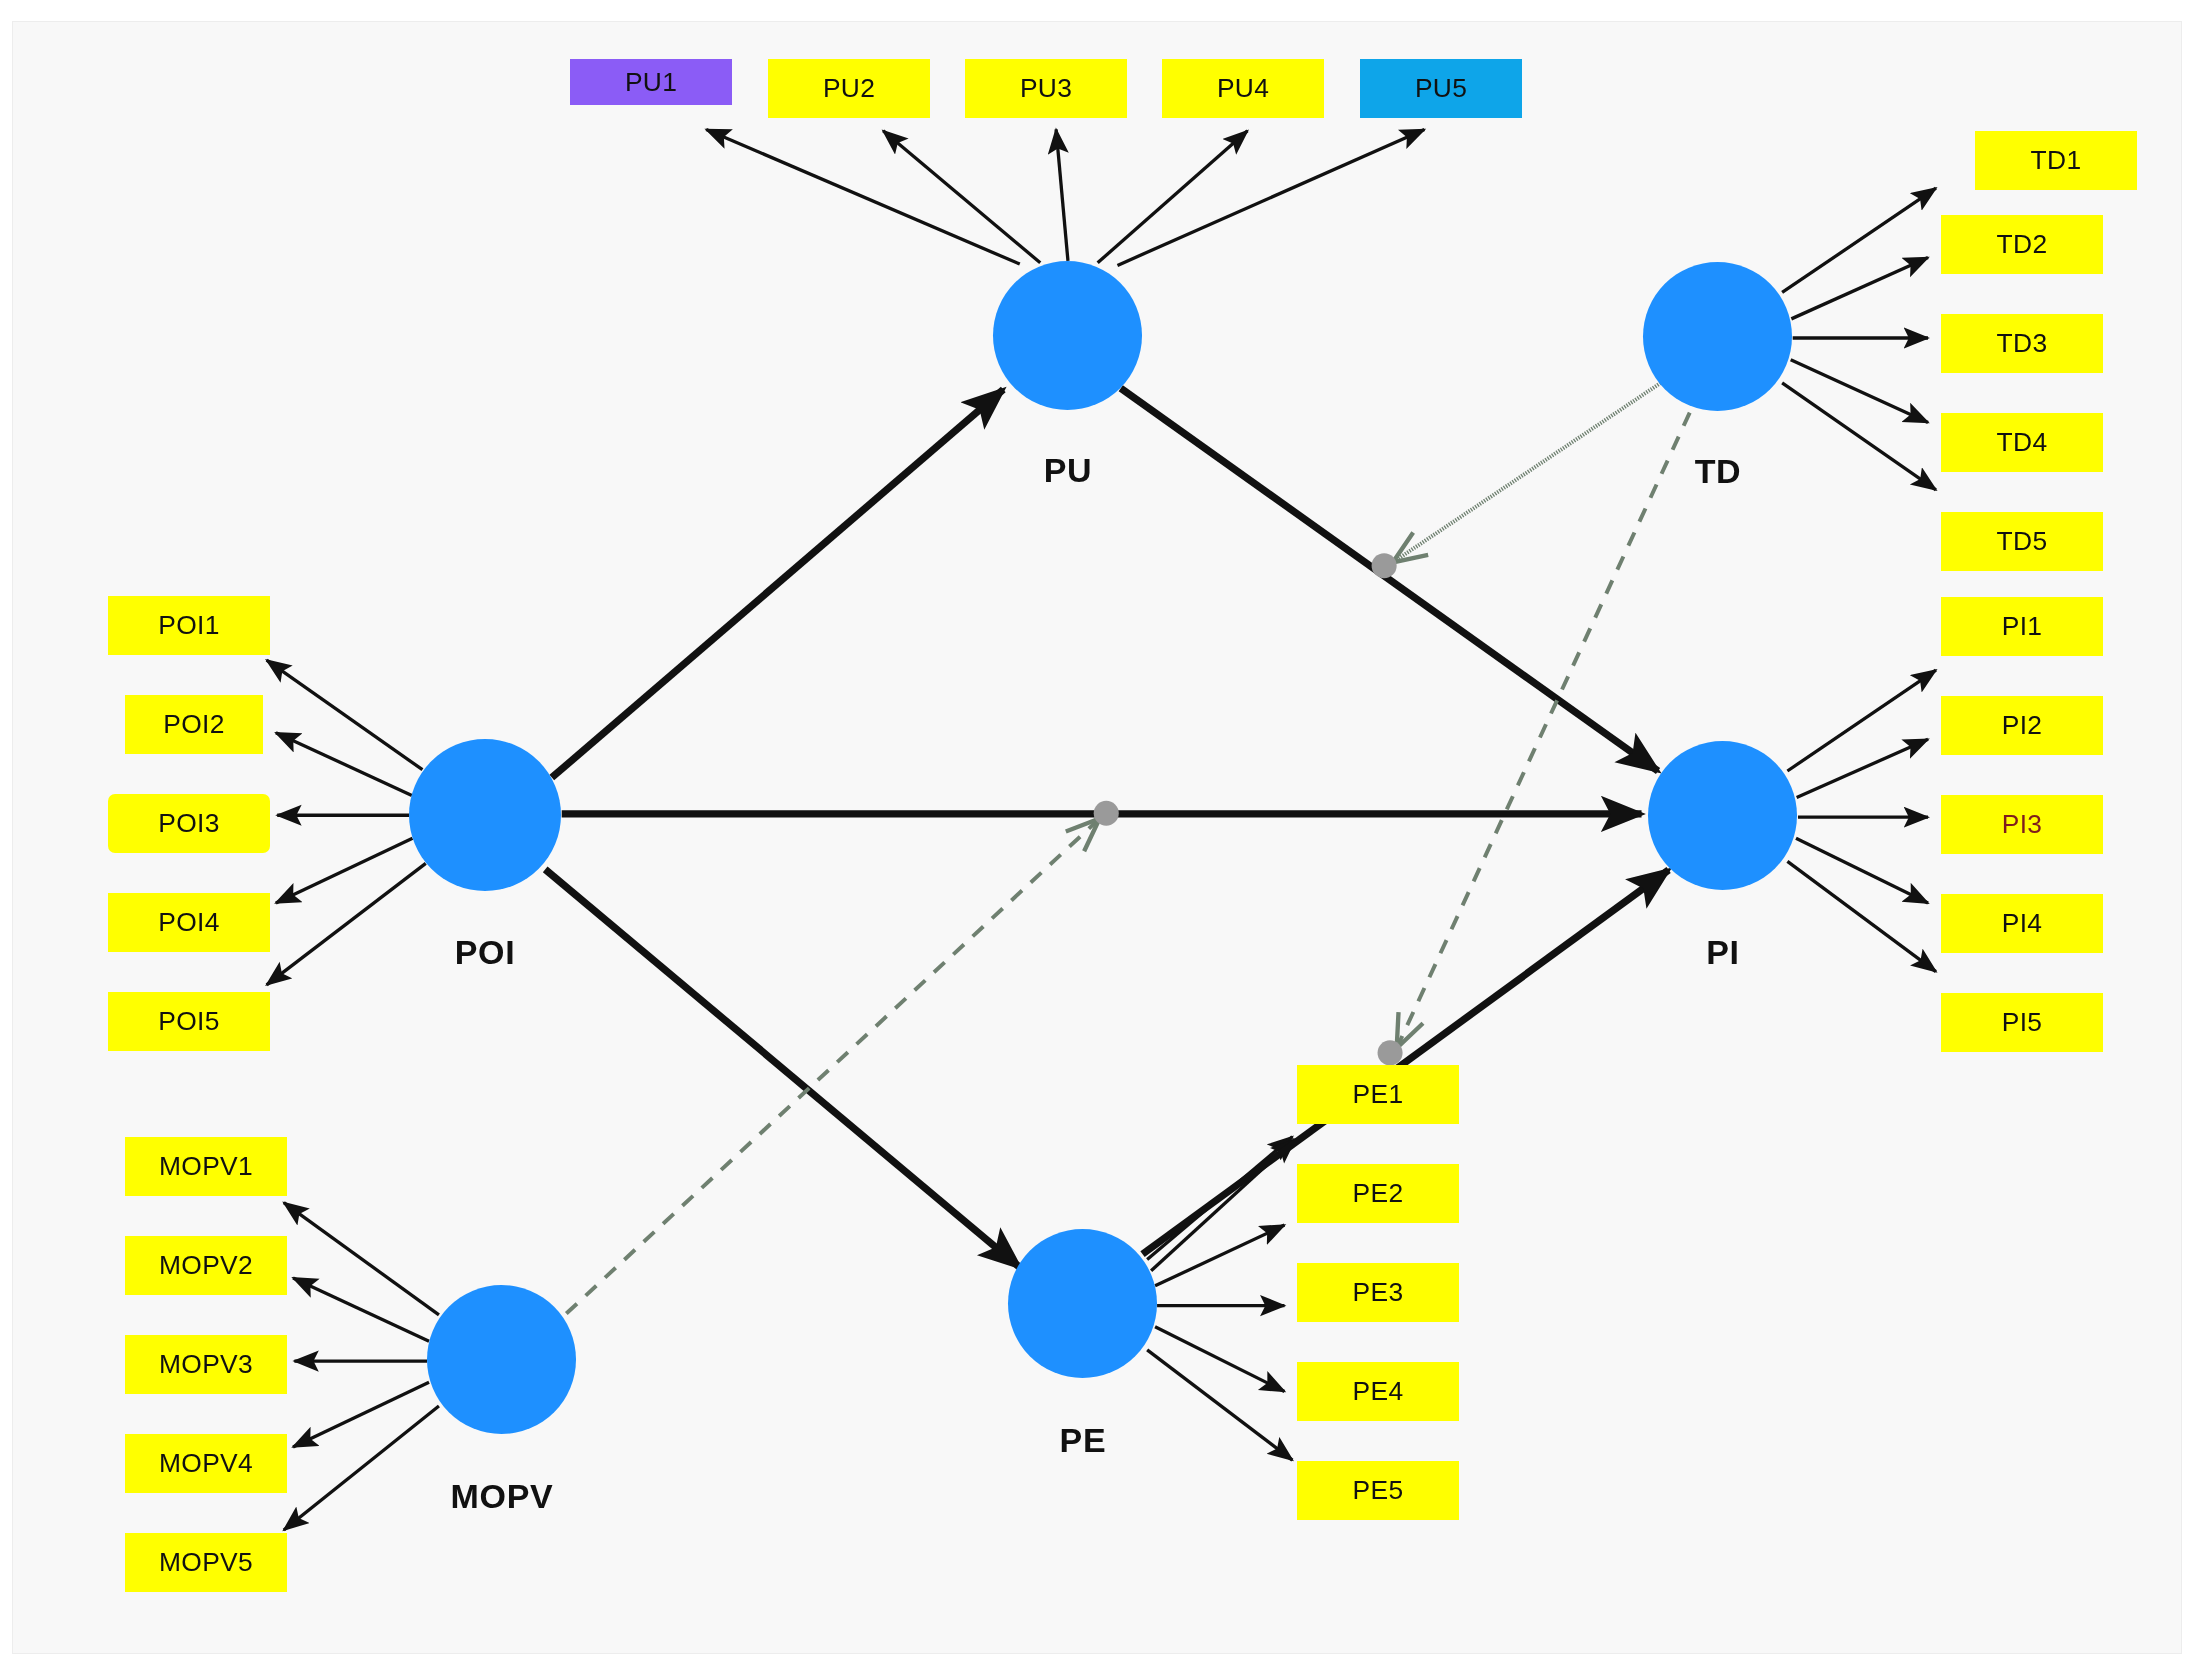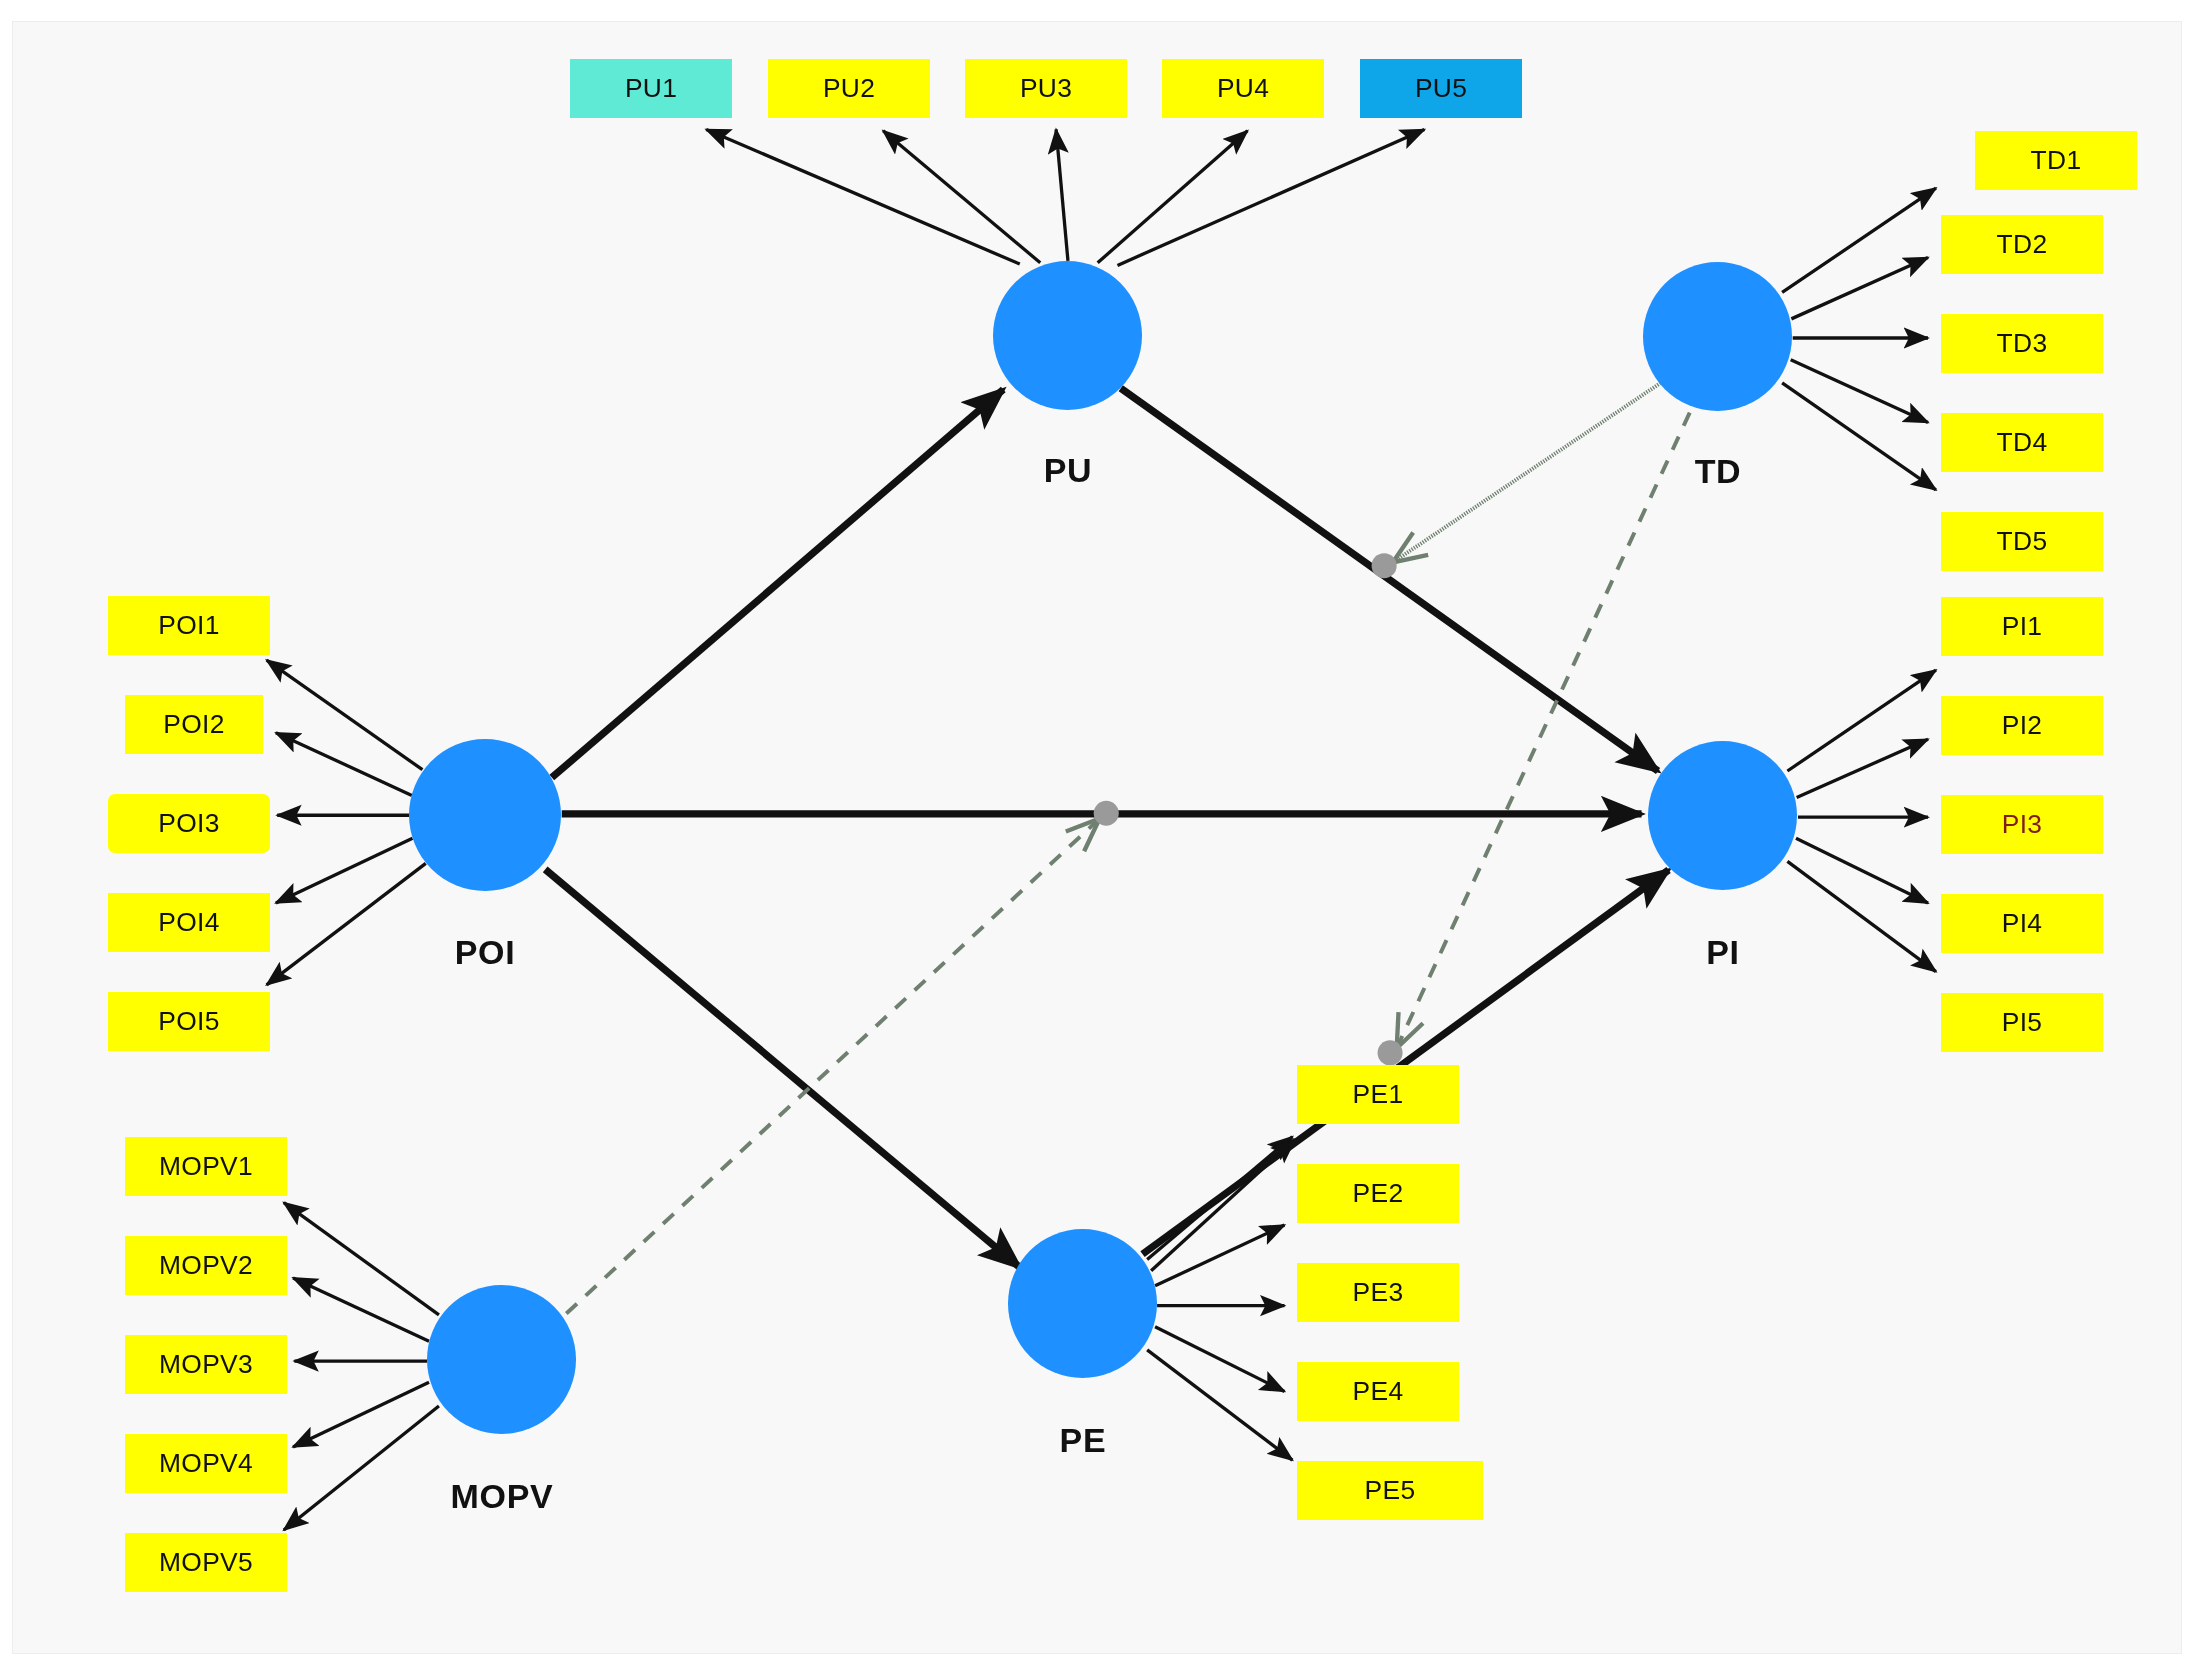--- a/index.html
+++ b/index.html
@@ -159,21 +159,21 @@
       <div class="construct-label" style="left: 1718px; top: 452px;">TD</div>
       <div class="construct" style="left: 1648px; top: 741px; width: 149px; height: 149px; background: rgb(30, 144, 255);"></div>
       <div class="construct-label" style="left: 1723px; top: 933px;">PI</div>
       <div class="construct" style="left: 1008px; top: 1229px; width: 149px; height: 149px; background: rgb(30, 144, 255);"></div>
       <div class="construct-label" style="left: 1083px; top: 1421px;">PE</div>
       <div class="construct" style="left: 427px; top: 1285px; width: 149px; height: 149px; background: rgb(30, 144, 255);"></div>
       <div class="construct-label" style="left: 502px; top: 1477px;">MOPV</div>
     </div>
 
   <div id="indicators">
-      <div class="ind-box" style="left: 570px; top: 59px; width: 162px; height: 59px; background: #5eead4; color: rgb(17, 17, 17);">PU1</div>
+      <div class="ind-box" style="left: 570px; top: 59px; width: 162px; height: 46px; background: #8b5cf6; color: rgb(17, 17, 17);">PU1</div>
       <div class="ind-box" style="left: 768px; top: 59px; width: 162px; height: 59px; background: rgb(255, 255, 0); color: rgb(17, 17, 17);">PU2</div>
       <div class="ind-box" style="left: 965px; top: 59px; width: 162px; height: 59px; background: rgb(255, 255, 0); color: rgb(17, 17, 17);">PU3</div>
       <div class="ind-box" style="left: 1162px; top: 59px; width: 162px; height: 59px; background: rgb(255, 255, 0); color: rgb(17, 17, 17);">PU4</div>
       <div class="ind-box" style="left: 1360px; top: 59px; width: 162px; height: 59px; background: #0ea5e9; color: rgb(17, 17, 17);">PU5</div>
       <div class="ind-box" style="left: 108px; top: 596px; width: 162px; height: 59px; background: rgb(255, 255, 0); color: rgb(17, 17, 17);">POI1</div>
       <div class="ind-box" style="left: 125px; top: 695px; width: 138px; height: 59px; background: rgb(255, 255, 0); color: rgb(17, 17, 17);">POI2</div>
       <div class="ind-box" style="left: 108px; top: 794px; width: 162px; height: 59px; background: rgb(255, 255, 0); color: rgb(17, 17, 17); border-radius: 7px;">POI3</div>
       <div class="ind-box" style="left: 108px; top: 893px; width: 162px; height: 59px; background: rgb(255, 255, 0); color: rgb(17, 17, 17);">POI4</div>
       <div class="ind-box" style="left: 108px; top: 992px; width: 162px; height: 59px; background: rgb(255, 255, 0); color: rgb(17, 17, 17);">POI5</div>
       <div class="ind-box" style="left: 1975px; top: 116px; width: 162px; height: 59px; background: rgb(255, 255, 0); color: rgb(17, 17, 17); margin-top: 15px;">TD1</div>
@@ -183,21 +183,21 @@
       <div class="ind-box" style="left: 1941px; top: 512px; width: 162px; height: 59px; background: rgb(255, 255, 0); color: rgb(17, 17, 17);">TD5</div>
       <div class="ind-box" style="left: 1941px; top: 597px; width: 162px; height: 59px; background: rgb(255, 255, 0); color: rgb(17, 17, 17);">PI1</div>
       <div class="ind-box" style="left: 1941px; top: 696px; width: 162px; height: 59px; background: rgb(255, 255, 0); color: rgb(17, 17, 17);">PI2</div>
       <div class="ind-box" style="left: 1941px; top: 795px; width: 162px; height: 59px; background: rgb(255, 255, 0); color: #7f1d1d;">PI3</div>
       <div class="ind-box" style="left: 1941px; top: 894px; width: 162px; height: 59px; background: rgb(255, 255, 0); color: rgb(17, 17, 17);">PI4</div>
       <div class="ind-box" style="left: 1941px; top: 993px; width: 162px; height: 59px; background: rgb(255, 255, 0); color: rgb(17, 17, 17);">PI5</div>
       <div class="ind-box" style="left: 1297px; top: 1065px; width: 162px; height: 59px; background: rgb(255, 255, 0); color: rgb(17, 17, 17);">PE1</div>
       <div class="ind-box" style="left: 1297px; top: 1164px; width: 162px; height: 59px; background: rgb(255, 255, 0); color: rgb(17, 17, 17);">PE2</div>
       <div class="ind-box" style="left: 1297px; top: 1263px; width: 162px; height: 59px; background: rgb(255, 255, 0); color: rgb(17, 17, 17);">PE3</div>
       <div class="ind-box" style="left: 1297px; top: 1362px; width: 162px; height: 59px; background: rgb(255, 255, 0); color: rgb(17, 17, 17);">PE4</div>
-      <div class="ind-box" style="left: 1297px; top: 1461px; width: 186px; height: 59px; background: rgb(255, 255, 0); color: rgb(17, 17, 17);">PE5</div>
+      <div class="ind-box" style="left: 1297px; top: 1461px; width: 162px; height: 59px; background: rgb(255, 255, 0); color: rgb(17, 17, 17);">PE5</div>
       <div class="ind-box" style="left: 125px; top: 1137px; width: 162px; height: 59px; background: rgb(255, 255, 0); color: rgb(17, 17, 17);">MOPV1</div>
       <div class="ind-box" style="left: 125px; top: 1236px; width: 162px; height: 59px; background: rgb(255, 255, 0); color: rgb(17, 17, 17);">MOPV2</div>
       <div class="ind-box" style="left: 125px; top: 1335px; width: 162px; height: 59px; background: rgb(255, 255, 0); color: rgb(17, 17, 17);">MOPV3</div>
       <div class="ind-box" style="left: 125px; top: 1434px; width: 162px; height: 59px; background: rgb(255, 255, 0); color: rgb(17, 17, 17);">MOPV4</div>
       <div class="ind-box" style="left: 125px; top: 1533px; width: 162px; height: 59px; background: rgb(255, 255, 0); color: rgb(17, 17, 17);">MOPV5</div>
     </div>
 
 </div>
 
 

